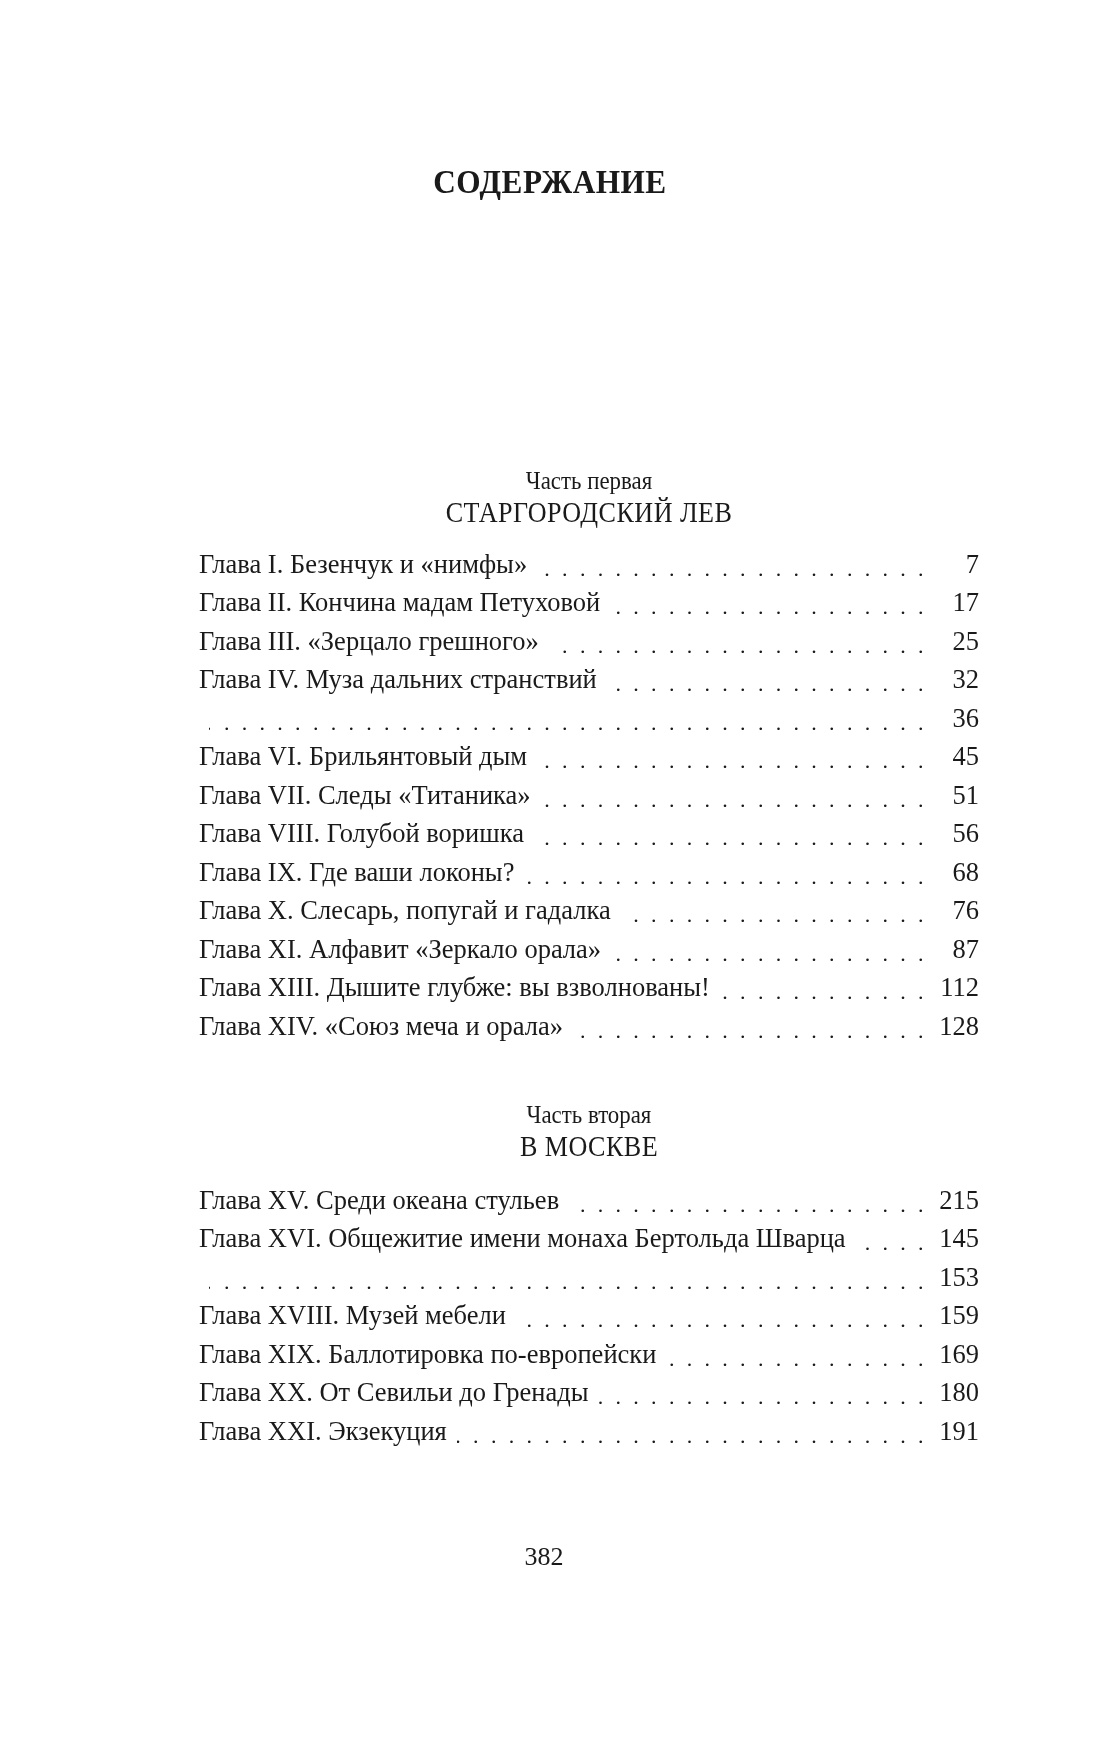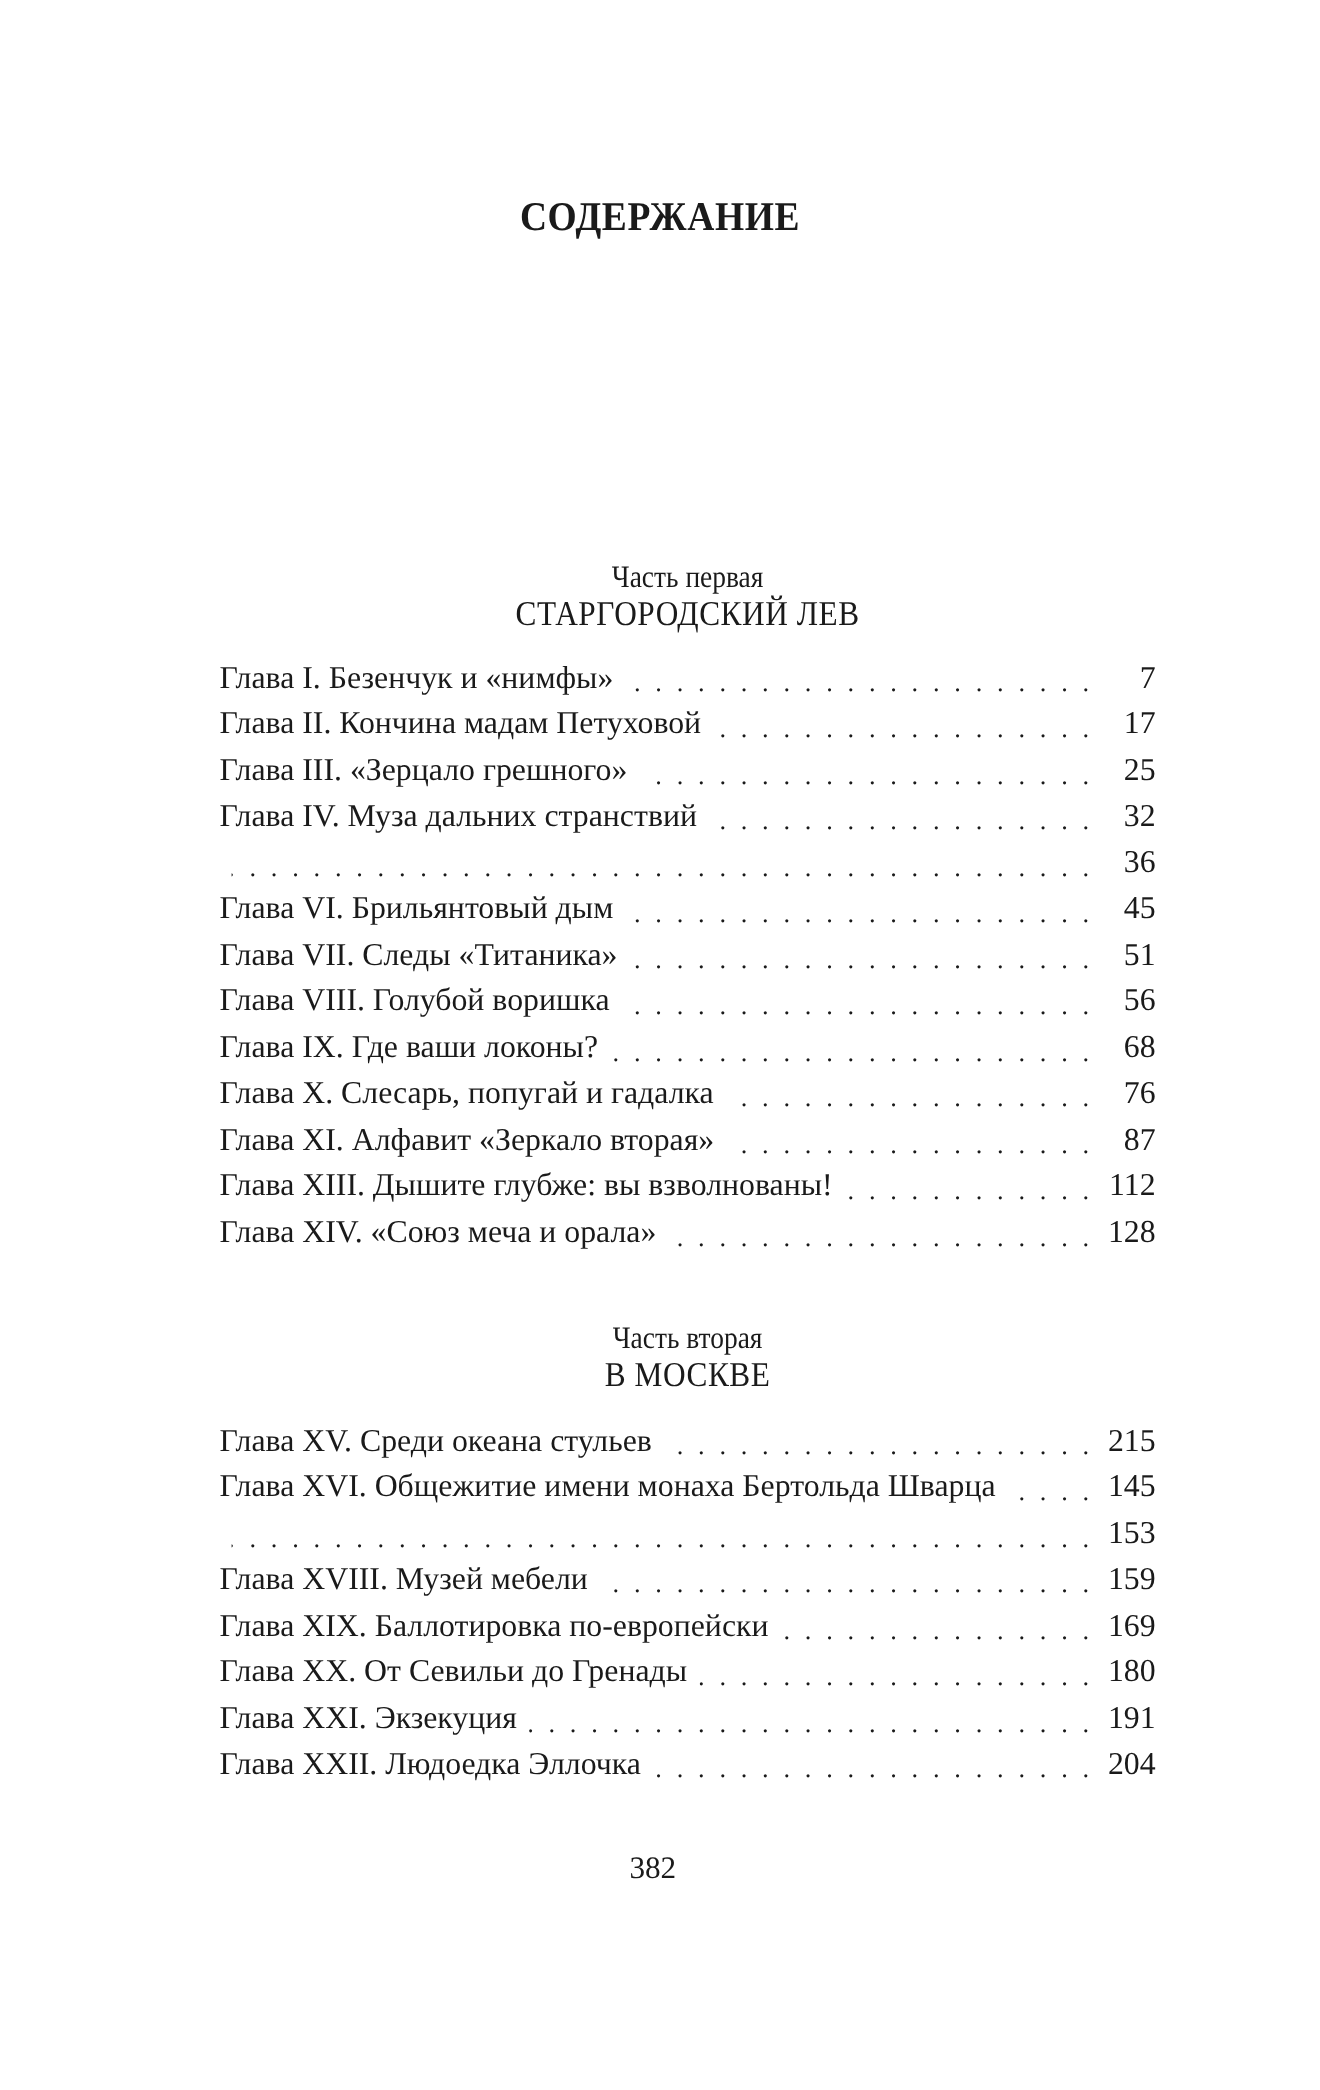--- a/index.html
+++ b/index.html
@@ -21,21 +21,21 @@
     left: 0;
     width: 1100px;
     text-align: center;
     font-weight: bold;
     font-size: 34px;
     letter-spacing: 0.5px;
     transform: scaleX(0.92);
   }
   .part {
     position: absolute;
-    left: 183px;
+    left: 199px;
     width: 780px;
   }
   .part-heading {
     text-align: center;
     line-height: 1.15;
   }
   .part-label {
     font-size: 26px;
     display: block;
     transform: scaleX(0.88);
@@ -147,21 +147,21 @@
         <span class="toc-text">Глава IX. Где ваши локоны?</span>
         <span class="toc-leader"></span>
         <span class="toc-page">68</span>
       </li>
     <li class="toc-entry">
         <span class="toc-text">Глава X. Слесарь, попугай и гадалка</span>
         <span class="toc-leader"></span>
         <span class="toc-page">76</span>
       </li>
     <li class="toc-entry">
-        <span class="toc-text">Глава XI. Алфавит «Зеркало вторая»</span>
+        <span class="toc-text">Глава XI. Алфавит «Зеркало орала»</span>
         <span class="toc-leader"></span>
         <span class="toc-page">87</span>
       </li>
     <li class="toc-entry">
         <span class="toc-text">Глава XIII. Дышите глубже: вы взволнованы!</span>
         <span class="toc-leader"></span>
         <span class="toc-page">112</span>
       </li>
     <li class="toc-entry">
         <span class="toc-text">Глава XIV. «Союз меча и орала»</span>
@@ -204,21 +204,16 @@
     <li class="toc-entry">
         <span class="toc-text">Глава XX. От Севильи до Гренады</span>
         <span class="toc-leader"></span>
         <span class="toc-page">180</span>
       </li>
     <li class="toc-entry">
         <span class="toc-text">Глава XXI. Экзекуция</span>
         <span class="toc-leader"></span>
         <span class="toc-page">191</span>
       </li>
-    <li class="toc-entry">
-        <span class="toc-text">Глава XXII. Людоедка Эллочка</span>
-        <span class="toc-leader"></span>
-        <span class="toc-page">204</span>
-      </li>
   </ul>
 </section>
 
 <div class="footer-page-number">382</div>
 
 </body></html>

